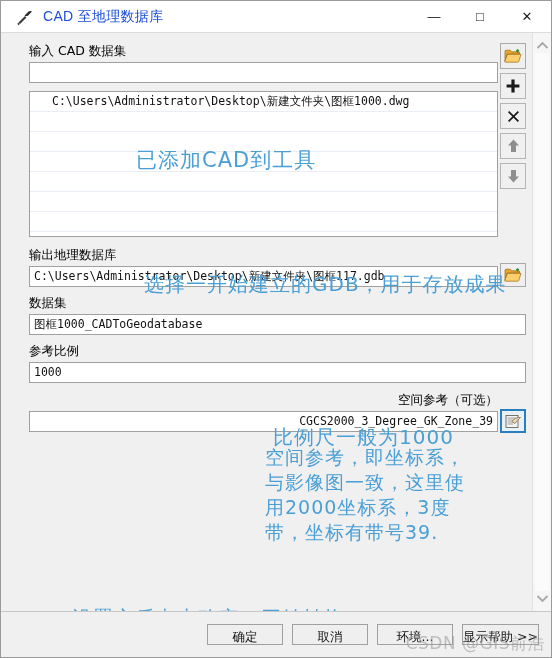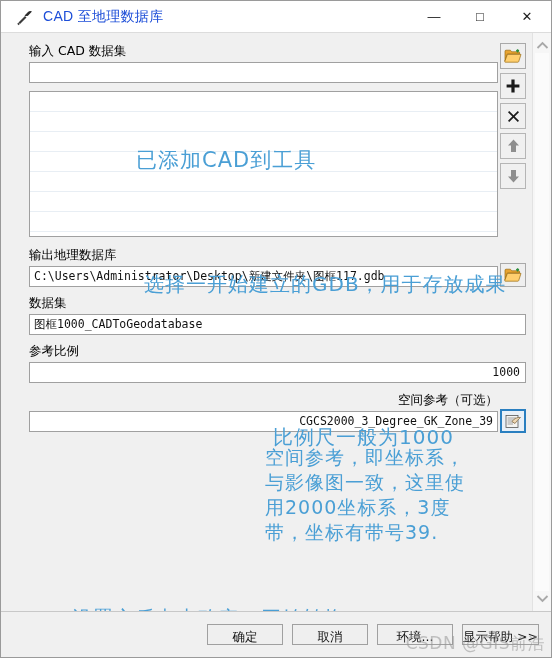--- a/index.html
+++ b/index.html
@@ -111,21 +111,21 @@
     background: #ffffff;
     border: 1px solid #a0a0a0;
     font-family: "DejaVu Sans Mono", monospace;
     font-size: 11.5px;
     color: #111;
     padding: 0 4px;
     line-height: 19px;
     white-space: nowrap;
     overflow: hidden;
   }
-  .txtinput.num { text-align: right; padding-right: 5px; }
+  .txtinput.num { text-align: left; padding-right: 5px; }
 
   
   .listbox {
     width: 100%;
     height: 146px;
     background: #ffffff;
     border: 1px solid #a0a0a0;
     position: relative;
     overflow: hidden;
   }
@@ -297,20 +297,21 @@
         <div class="listbox">
           <div class="rows">
             <div class="rowline"></div>
               <div class="rowline"></div>
               <div class="rowline"></div>
             <div class="rowline"></div>
               <div class="rowline"></div>
               <div class="rowline"></div>
             <div class="rowline"></div>
           </div>
+          <div class="item">C:\Users\Administrator\Desktop\新建文件夹\图框1000.dwg</div>
         </div>
       </div>
 
       <div class="field-row" style="margin-top:10px;">
         <div class="lbl">输出地理数据库</div>
         <div class="txtinput">C:\Users\Administrator\Desktop\新建文件夹\图框117.gdb</div>
         <div class="browse-btn" style="bottom:0;">
           <svg width="18" height="16" viewBox="0 0 18 16">
             <path d="M1 3.2 C1 2.6 1.4 2.2 2 2.2 L6.4 2.2 L7.7 3.8 L14.6 3.8 C15.2 3.8 15.6 4.2 15.6 4.8 L15.6 6 L3.3 6 L1 13 Z" fill="#e8a431" stroke="#9a6a10" stroke-width="0.7"></path>
             <path d="M3.4 6.4 L17 6.4 L14.7 13.6 C14.6 14 14.2 14.2 13.8 14.2 L1.2 14.2 C0.8 14.2 0.6 13.9 0.75 13.5 Z" fill="#ffcf6e" stroke="#9a6a10" stroke-width="0.7"></path>

